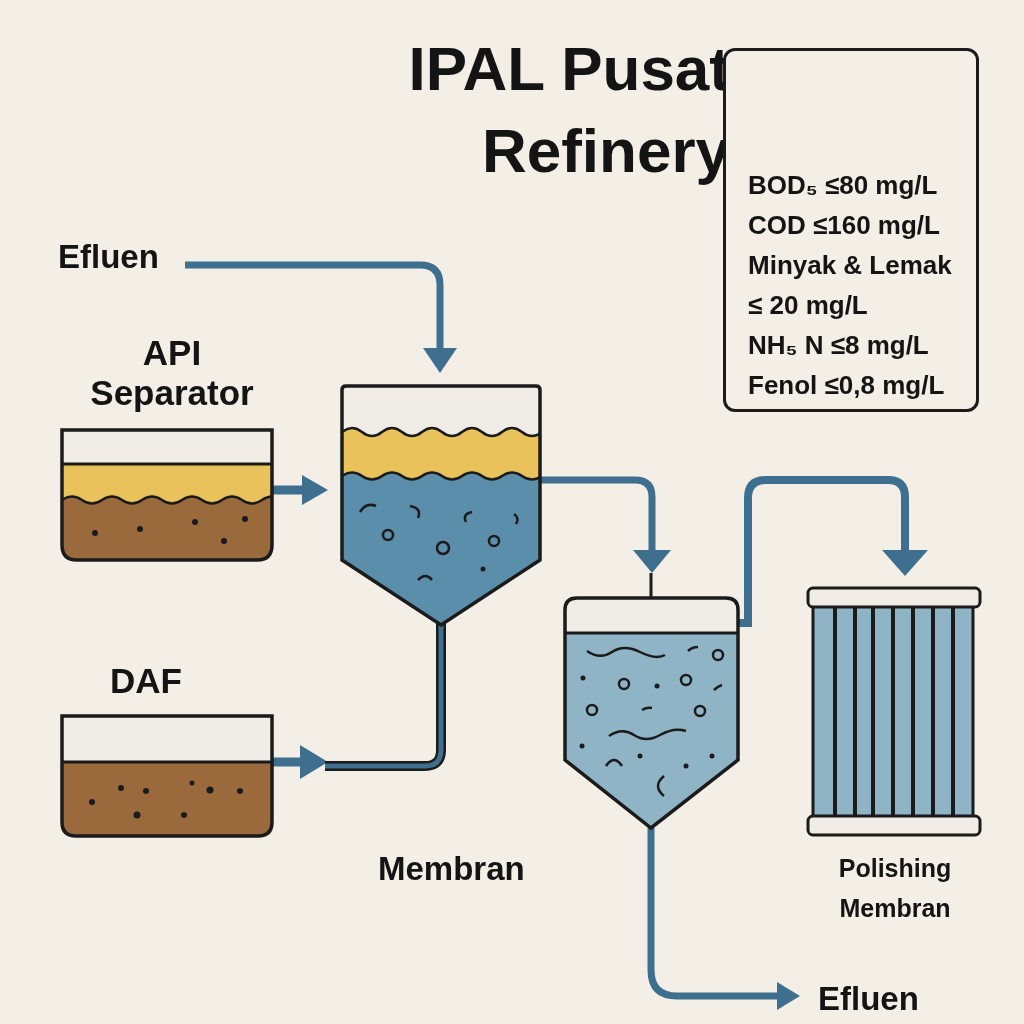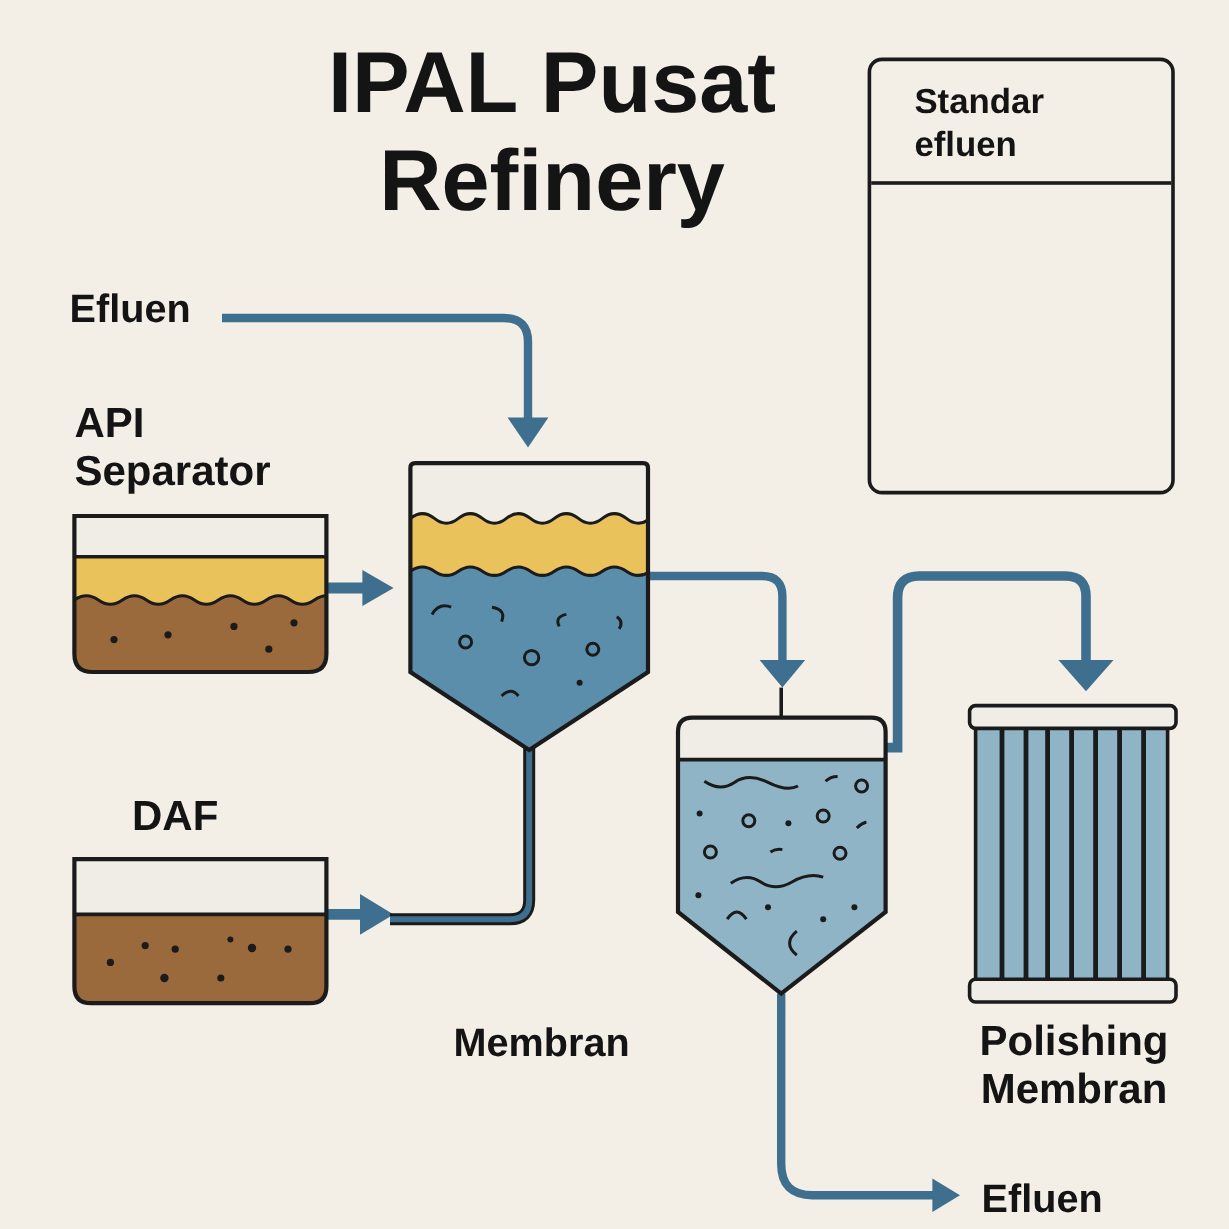--- a/index.html
+++ b/index.html
@@ -1,24 +1,24 @@
 <!DOCTYPE html>
 <html><head>
 <meta charset="utf-8">
 <style>
   html, body { margin:0; padding:0; }
   body { width:1024px; height:1024px; background:#f3efe7; position:relative; overflow:hidden;
          font-family:"Liberation Sans", "DejaVu Sans", sans-serif; color:#141414; }
   .txt { position:absolute; font-weight:bold; color:#141414; line-height:1.05; }
-  #title { left:190px; top:28px; width:540px; text-align:center; font-size:72px; line-height:82px; letter-spacing:0px; }
+  #title { left:190px; top:28px; width:540px; text-align:right; font-size:62px; line-height:82px; letter-spacing:0px; }
   #lbl-efluen-in { left:58px; top:240px; font-size:33px; }
-  #lbl-api { left:62px; top:333px; width:220px; text-align:left; font-size:35px; line-height:40px; }
+  #lbl-api { left:62px; top:333px; width:220px; text-align:center; font-size:35px; line-height:40px; }
   #lbl-daf { left:110px; top:663px; width:130px; text-align:left; font-size:35px; }
   #lbl-bio { left:378px; top:852px; font-size:33px; font-weight:bold; }
-  #lbl-pol { left:795px; top:848px; width:200px; text-align:center; font-size:35px; line-height:40px; }
+  #lbl-pol { left:795px; top:848px; width:200px; text-align:center; font-size:25px; line-height:40px; }
   #lbl-efluen-out { left:818px; top:982px; font-size:33px; }
   #std-box { position:absolute; left:723px; top:48px; width:256px; height:364px; border:3px solid #1b1b1b;
              border-radius:12px; box-sizing:border-box; background:#f3efe7; }
   #std-head { position:absolute; left:0; top:0; right:0; height:100px; border-bottom:3px solid #1b1b1b; }
   #std-title { position:absolute; left:36px; top:16px; font-size:29px; line-height:36px; font-weight:bold; }
   #std-list { position:absolute; left:22px; top:114px; font-size:26px; line-height:40px; font-weight:bold; margin:0; padding:0; list-style:none; }
   #std-list li { white-space:nowrap; }
   svg#diagram { position:absolute; left:0; top:0; }
 </style>
 </head>
@@ -177,16 +177,21 @@
 </svg>
 
 <div id="lbl-efluen-in" class="txt">Efluen</div>
 <div id="lbl-api" class="txt">API Separator</div>
 <div id="lbl-daf" class="txt">DAF</div>
 <div id="lbl-bio" class="txt">Membran</div>
 <div id="lbl-pol" class="txt">Polishing Membran</div>
 <div id="lbl-efluen-out" class="txt">Efluen</div>
 
 <div id="std-box">
-  <div id="std-head">
-    <div id="std-title" style="width:150px;">Standar efluen</div>
-  </div>
+  <ul id="std-list">
+    <li>BOD₅ ≤80 mg/L</li>
+    <li>COD ≤160 mg/L</li>
+    <li>Minyak &amp; Lemak</li>
+    <li>≤ 20 mg/L</li>
+    <li>NH₅ N ≤8 mg/L</li>
+    <li>Fenol ≤0,8 mg/L</li>
+  </ul>
 </div>
 
 </body></html>

